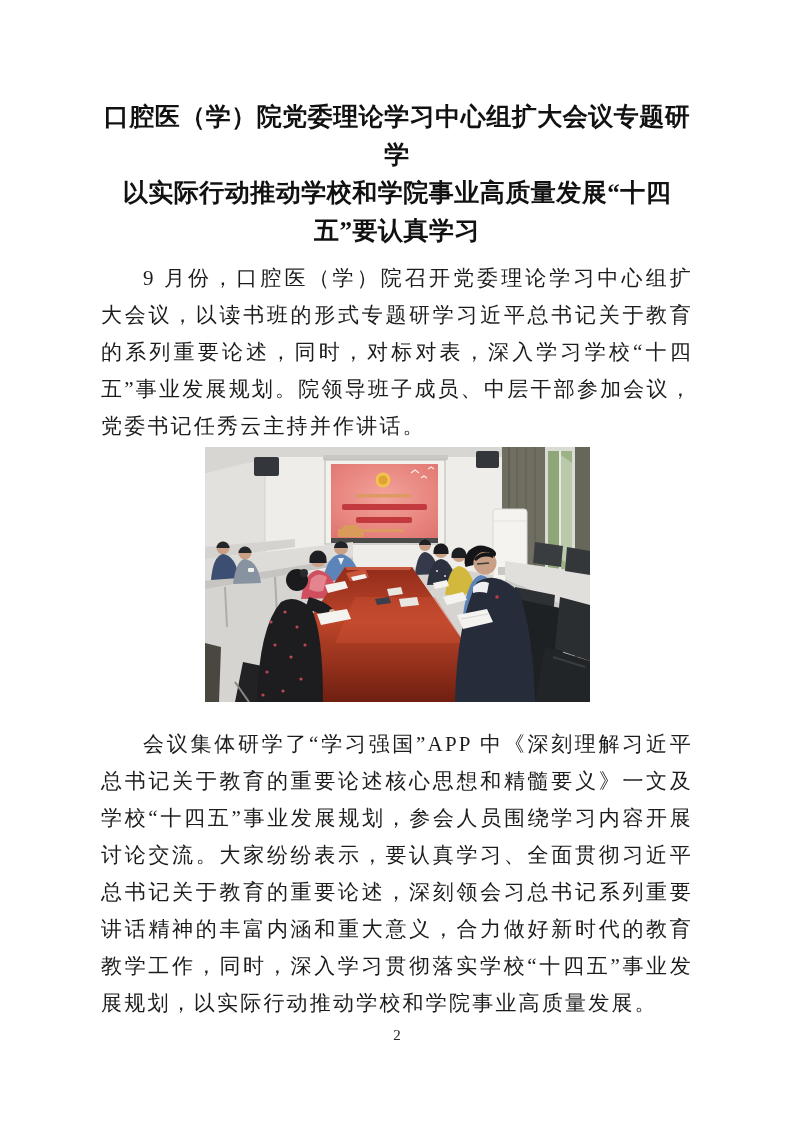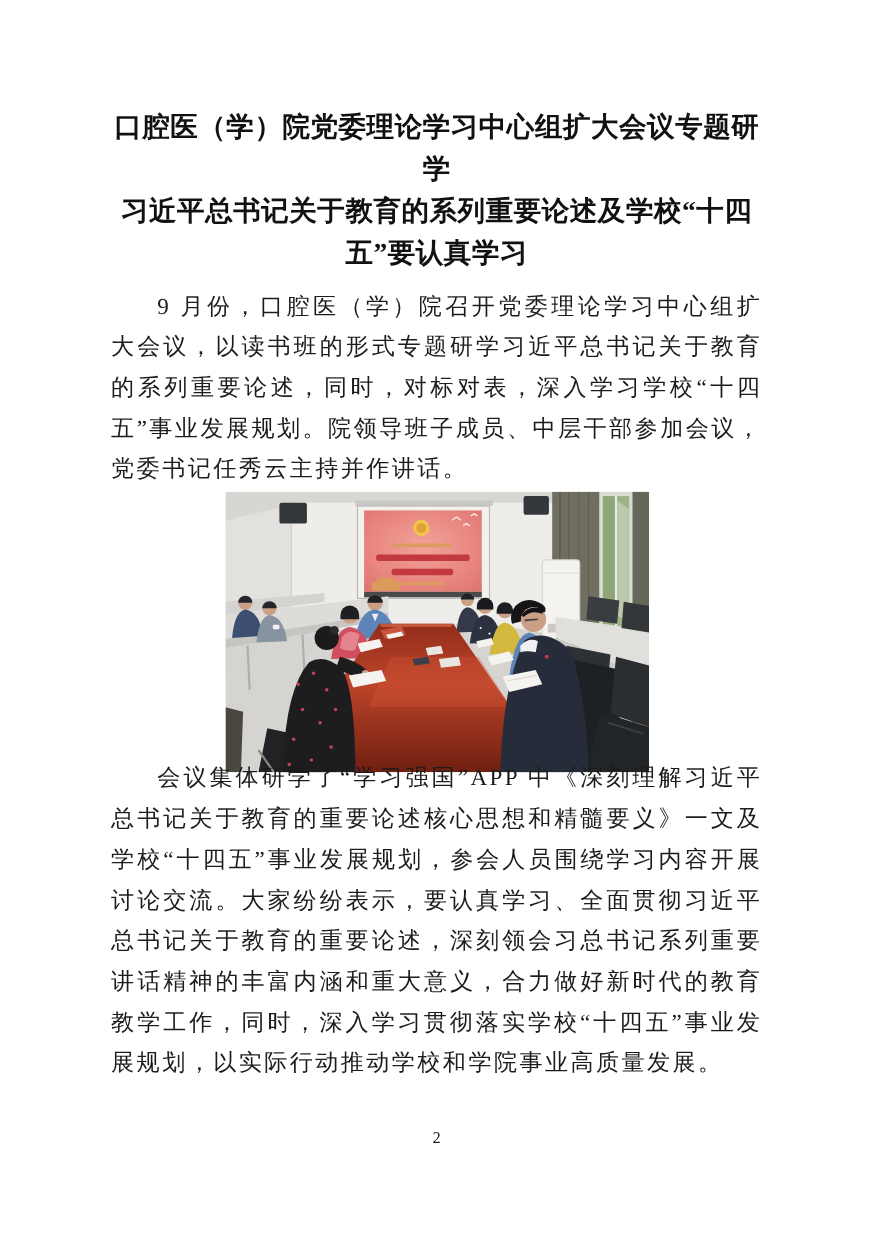--- a/index.html
+++ b/index.html
@@ -26,42 +26,42 @@
     left:101px;width:592px;
     font-size:21px;
     line-height:37px;
     letter-spacing:2.2px;
     text-align:justify;
     text-justify:inter-ideograph;
     text-indent:2em;
     color:#1c1c1c;
   }
   .para-1{top:260px;}
-  .para-2{top:689px;}
+  .para-2{top:726px;}
   .photo-wrap{
     position:absolute;
     left:205px;top:447px;width:385px;height:255px;
   }
   .photo-wrap svg{display:block;width:385px;height:255px;}
   .page-number{
     position:absolute;
     left:0;top:1027px;width:794px;
     text-align:center;
     font-size:15px;
     color:#222;
   }
 </style>
 </head>
 <body>
 
 <div class="page">
 
   <div class="doc-title">
     <div>口腔医（学）院党委理论学习中心组扩大会议专题研学</div>
-    <div>习近平总书记关于教育的系列重要论述及学校“十四</div>
+    <div>以实际行动推动学校和学院事业高质量发展“十四</div>
     <div>五”要认真学习</div>
   </div>
 
   <div class="body-para para-1">9 月份，口腔医（学）院召开党委理论学习中心组扩大会议，以读书班的形式专题研学习近平总书记关于教育的系列重要论述，同时，对标对表，深入学习学校“十四五”事业发展规划。院领导班子成员、中层干部参加会议，党委书记任秀云主持并作讲话。</div>
 
   <div class="photo-wrap">
     <svg viewBox="0 0 385 255" xmlns="http://www.w3.org/2000/svg">
       <defs>
         <radialGradient id="slideGrad" cx="50%" cy="45%" r="75%">
           <stop offset="0%" stop-color="#f2a39b"></stop>

